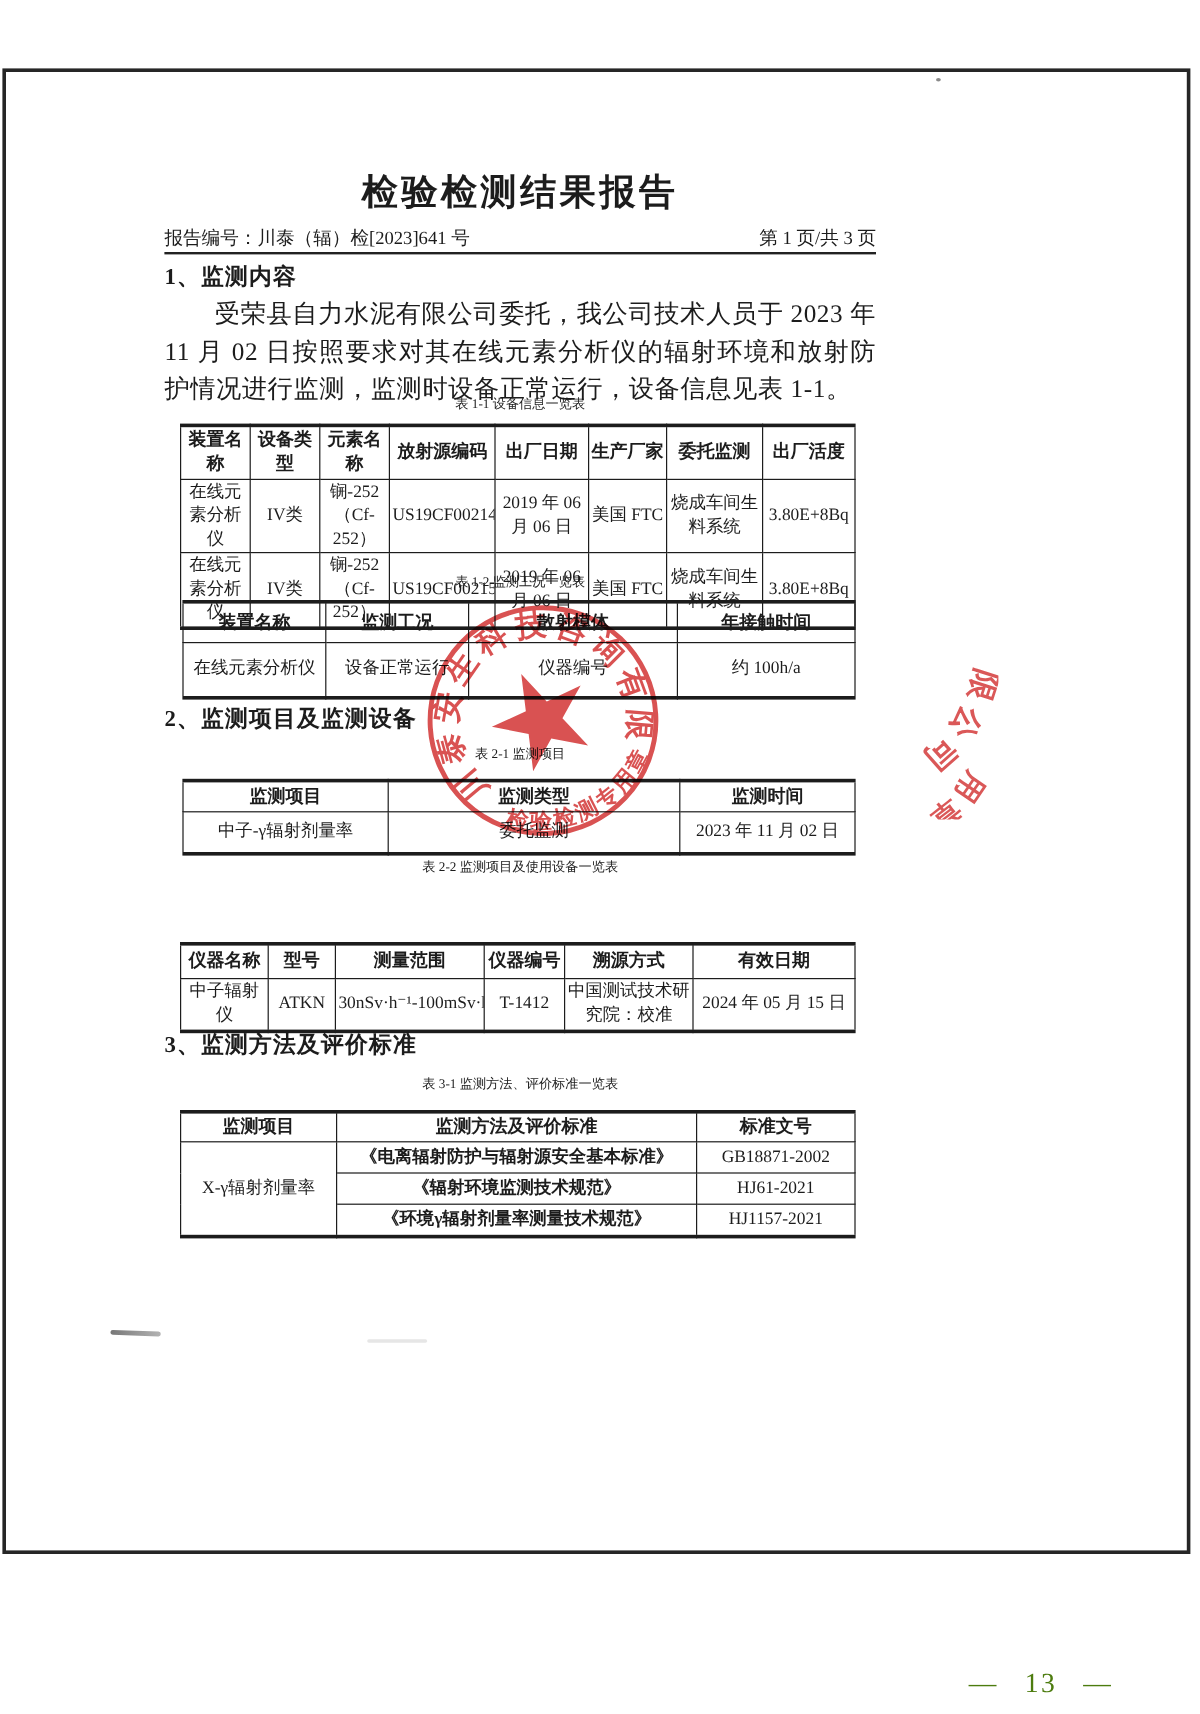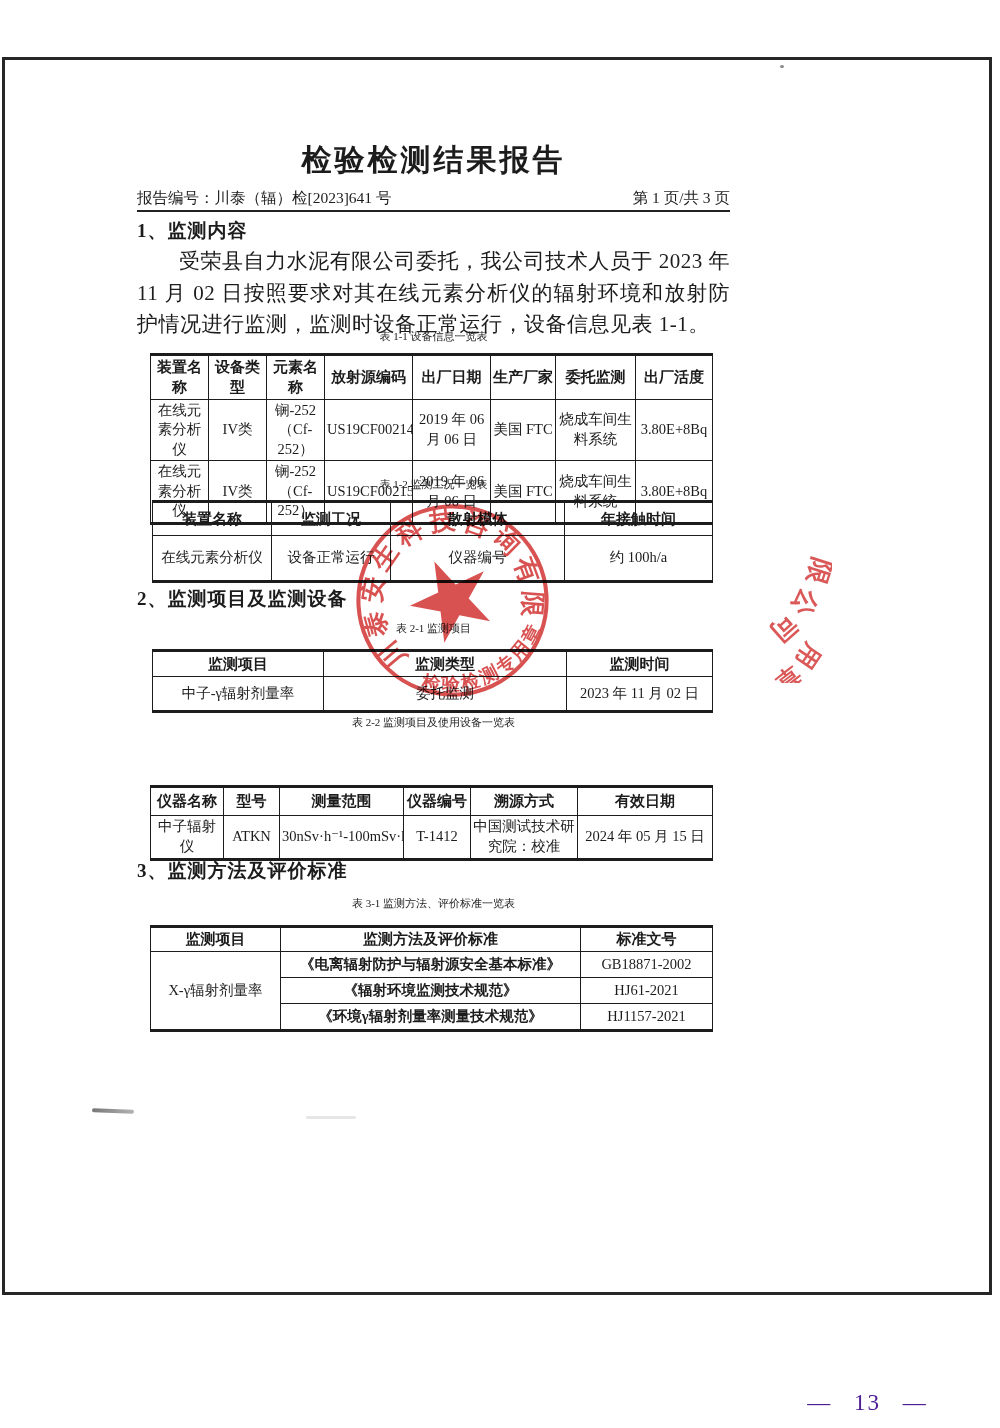--- a/index.html
+++ b/index.html
@@ -69,21 +69,21 @@
   }
   .seal-edge{
     position:absolute;left:742px;top:548px;width:90px;height:135px;
     opacity:0.85;mix-blend-mode:multiply;pointer-events:none;
   }
   .seal text{font-family:"Liberation Serif","DejaVu Serif",serif;font-weight:bold;}
   .seal-edge text{font-family:"Liberation Serif","DejaVu Serif",serif;font-weight:bold;}
 
   .page-number{
     position:absolute;left:795px;top:1390px;width:145px;text-align:center;
-    font-size:23px;letter-spacing:2px;word-spacing:14px;color:#4c1d95;
+    font-size:23px;letter-spacing:2px;word-spacing:14px;color:#4d7c0f;
   }
   .dot-artifact{
     position:absolute;left:780px;top:65px;width:4px;height:3px;
     background:#8a8a8a;border-radius:50%;
   }
   .smudge1{
     position:absolute;left:92px;top:1109px;width:42px;height:4px;
     background:linear-gradient(90deg,#4a4a4a,#9a9a9a);border-radius:2px;
     transform:rotate(2deg);opacity:0.75;
   }

